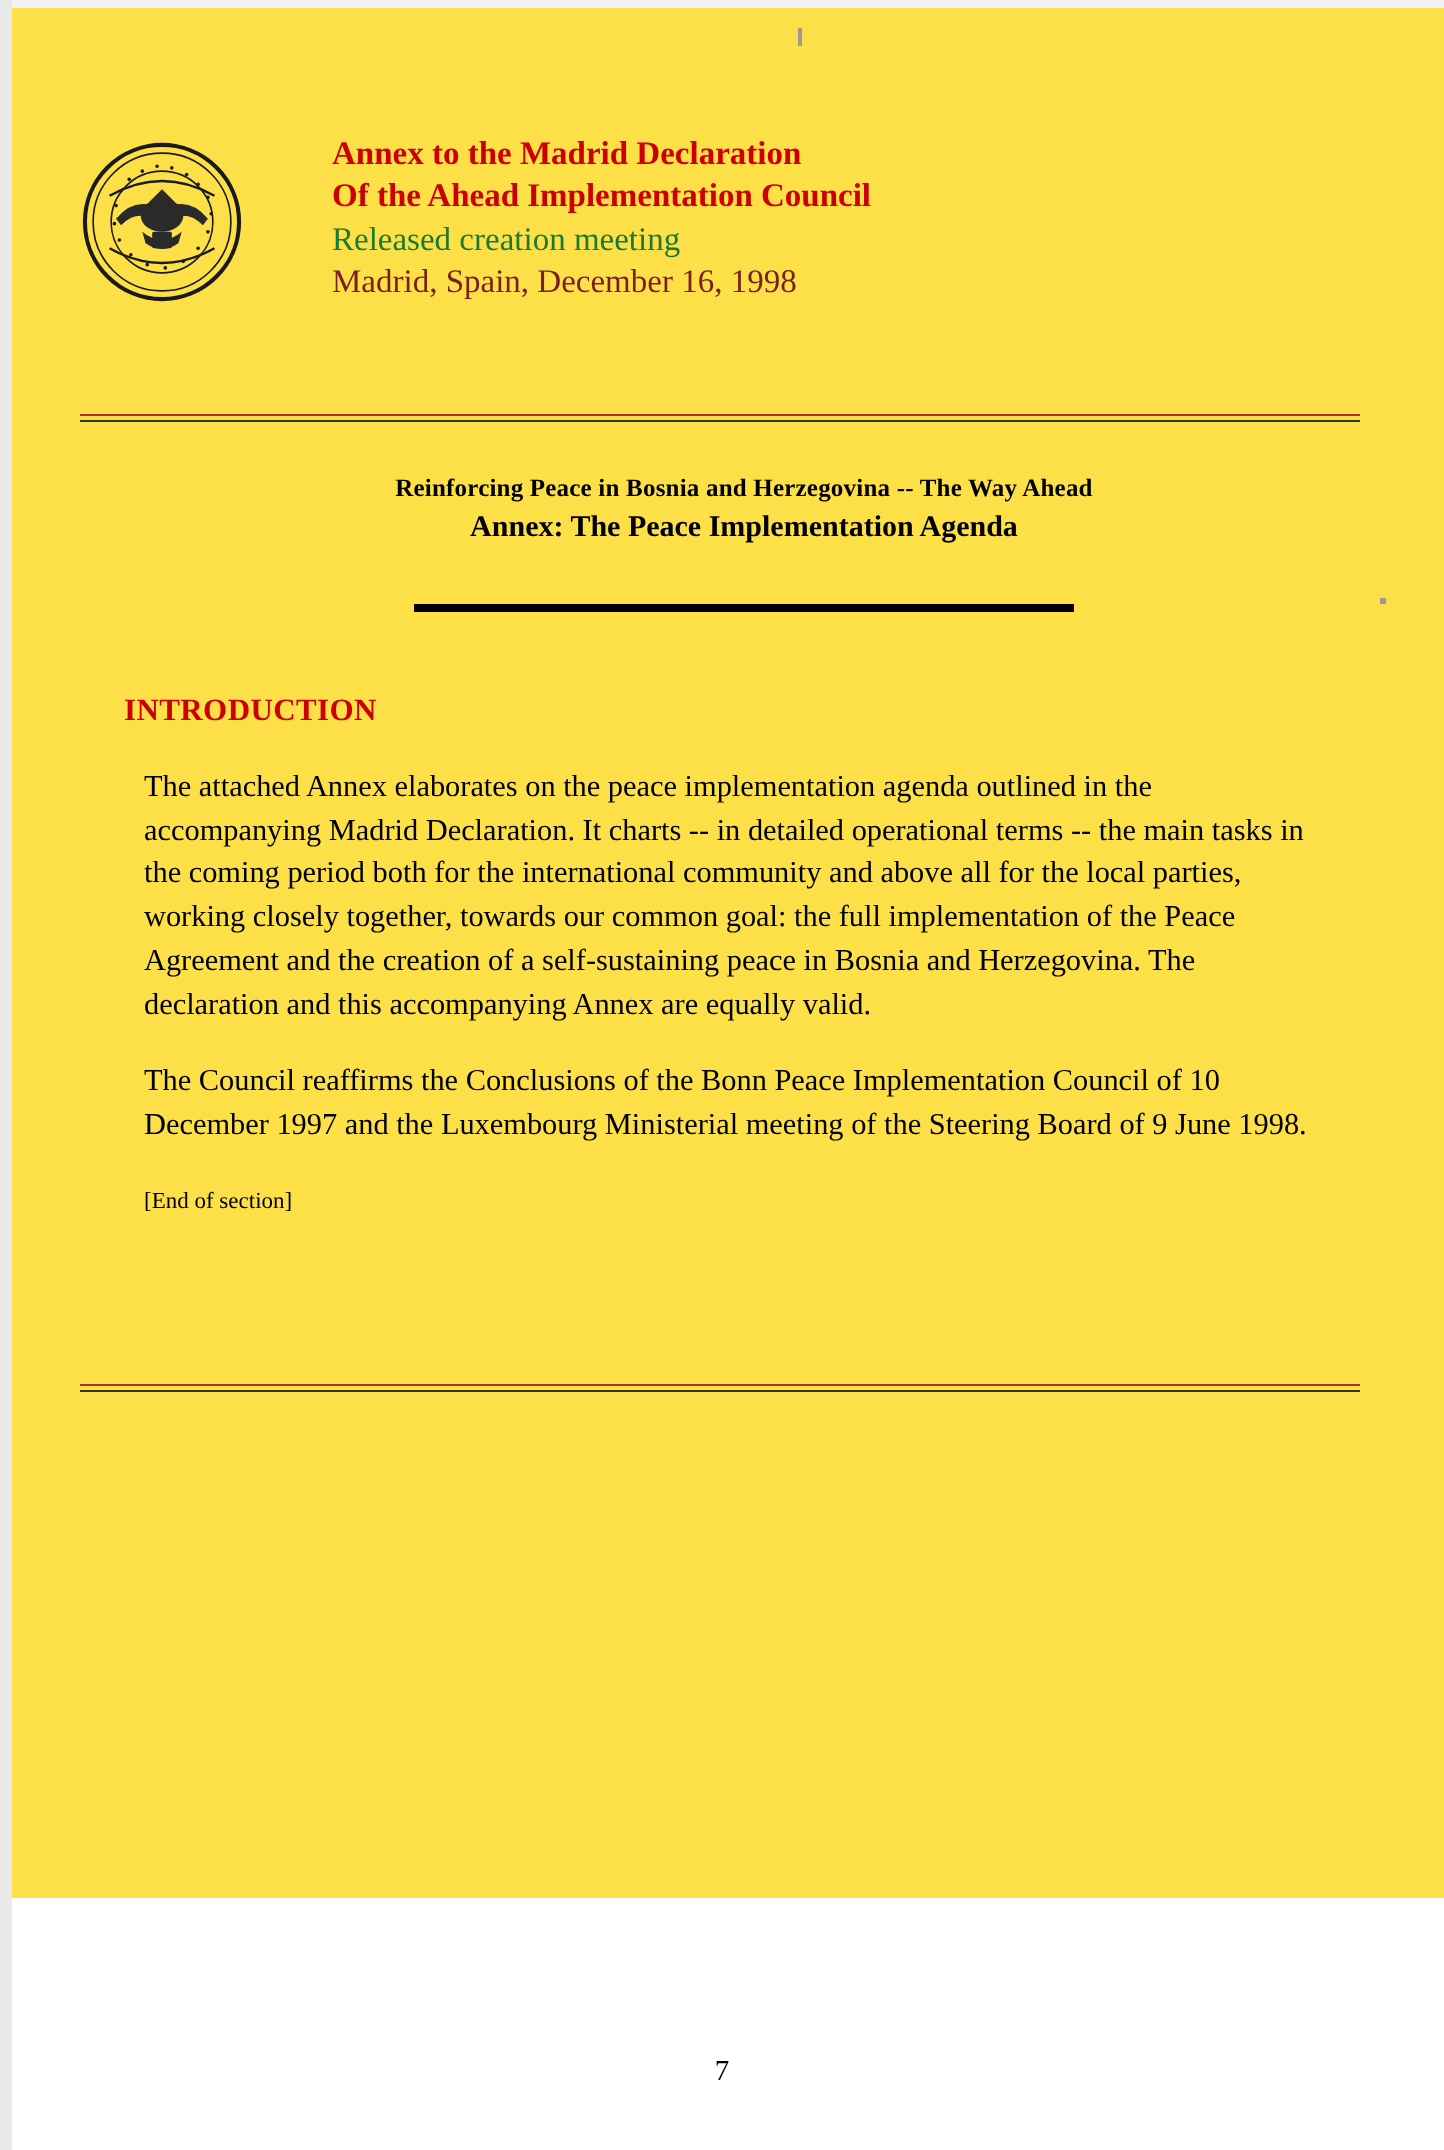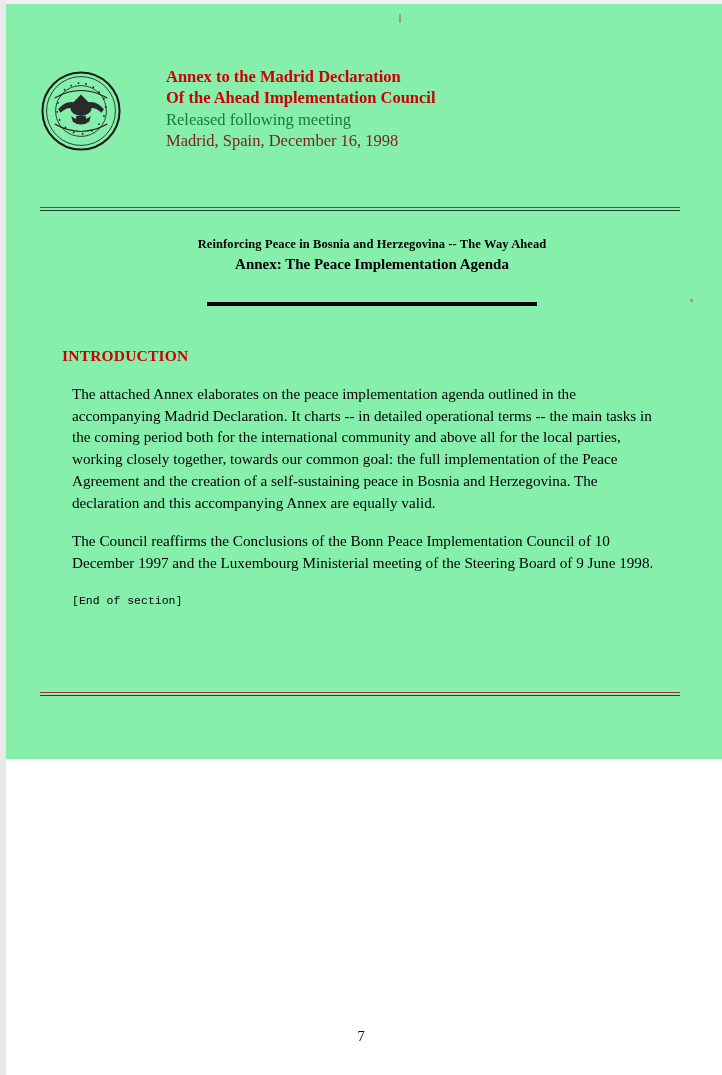--- a/index.html
+++ b/index.html
@@ -13,22 +13,22 @@
     position: relative;
     font-family: "Liberation Serif", serif;
     color: #000000;
     overflow: hidden;
   }
 
   .page {
     position: absolute;
     left: 0; top: 0;
     width: 722px;
-    height: 759px;
-    background: #86efac;
+    height: 949px;
+    background: #fde047;
   }
 
   
   .masthead {
     position: absolute;
     left: 40px;
     top: 62px;
     width: 640px;
     display: flex;
     align-items: flex-start;
@@ -131,21 +131,20 @@
   }
   .body p {
     margin: 0 0 17px 0;
     font-size: 15.2px;
     line-height: 1.43;
     text-align: left;
   }
   .body p.small {
     font-size: 11.5px;
     margin-top: 19px;
-    font-family: Liberation Mono, monospace;
   }
 
   
   .page-number {
     position: absolute;
     left: 0;
     top: 1028px;
     width: 722px;
     text-align: center;
     font-size: 14.5px;
@@ -215,21 +214,21 @@
         <circle cx="24" cy="61" r="1.1"></circle>
           <circle cx="21" cy="51" r="1.1"></circle>
         <circle cx="22" cy="40" r="1.1"></circle>
           <circle cx="25" cy="31" r="1.1"></circle>
       </g>
     </svg>
 
     <div class="masthead-text">
       <div class="mast-line mast-red">Annex to the Madrid Declaration</div>
       <div class="mast-line mast-red">Of the Ahead Implementation Council</div>
-      <div class="mast-line mast-green">Released following meeting</div>
+      <div class="mast-line mast-green">Released creation meeting</div>
       <div class="mast-line mast-maroon">Madrid, Spain, December 16, 1998</div>
     </div>
   </div>
 
   <div class="rule-double" id="rule-top"></div>
 
   <div class="titleblock">
     <div class="title-sub">Reinforcing Peace in Bosnia and Herzegovina -- The Way Ahead</div>
     <div class="title-main">Annex: The Peace Implementation Agenda</div>
     <div class="title-bar"></div>

